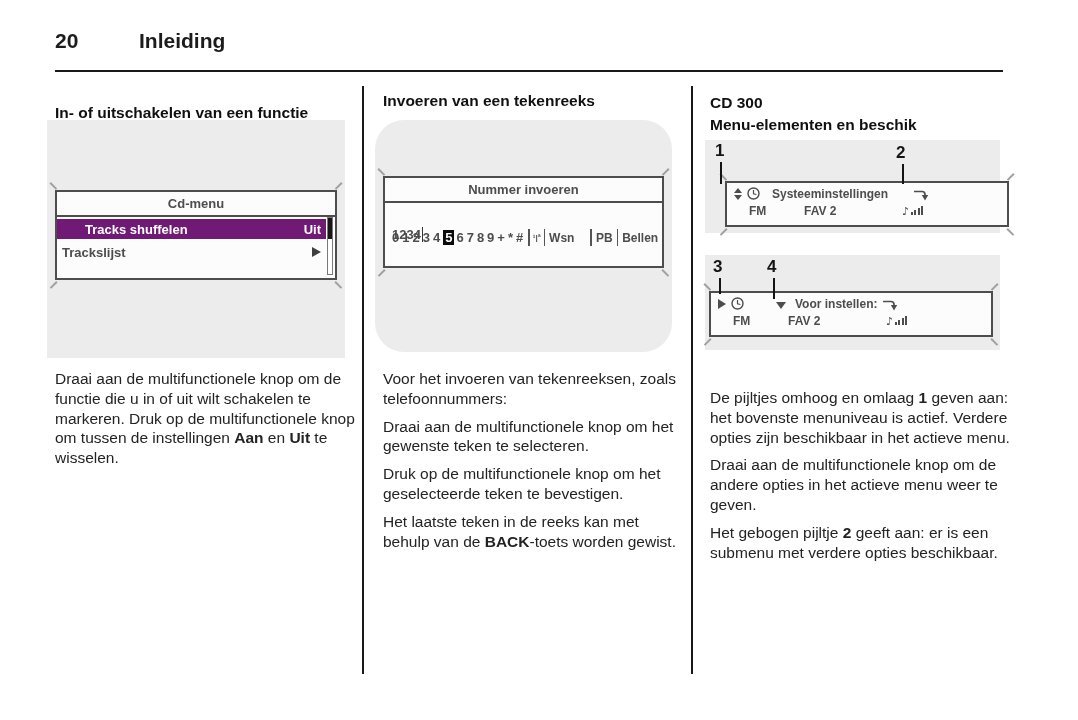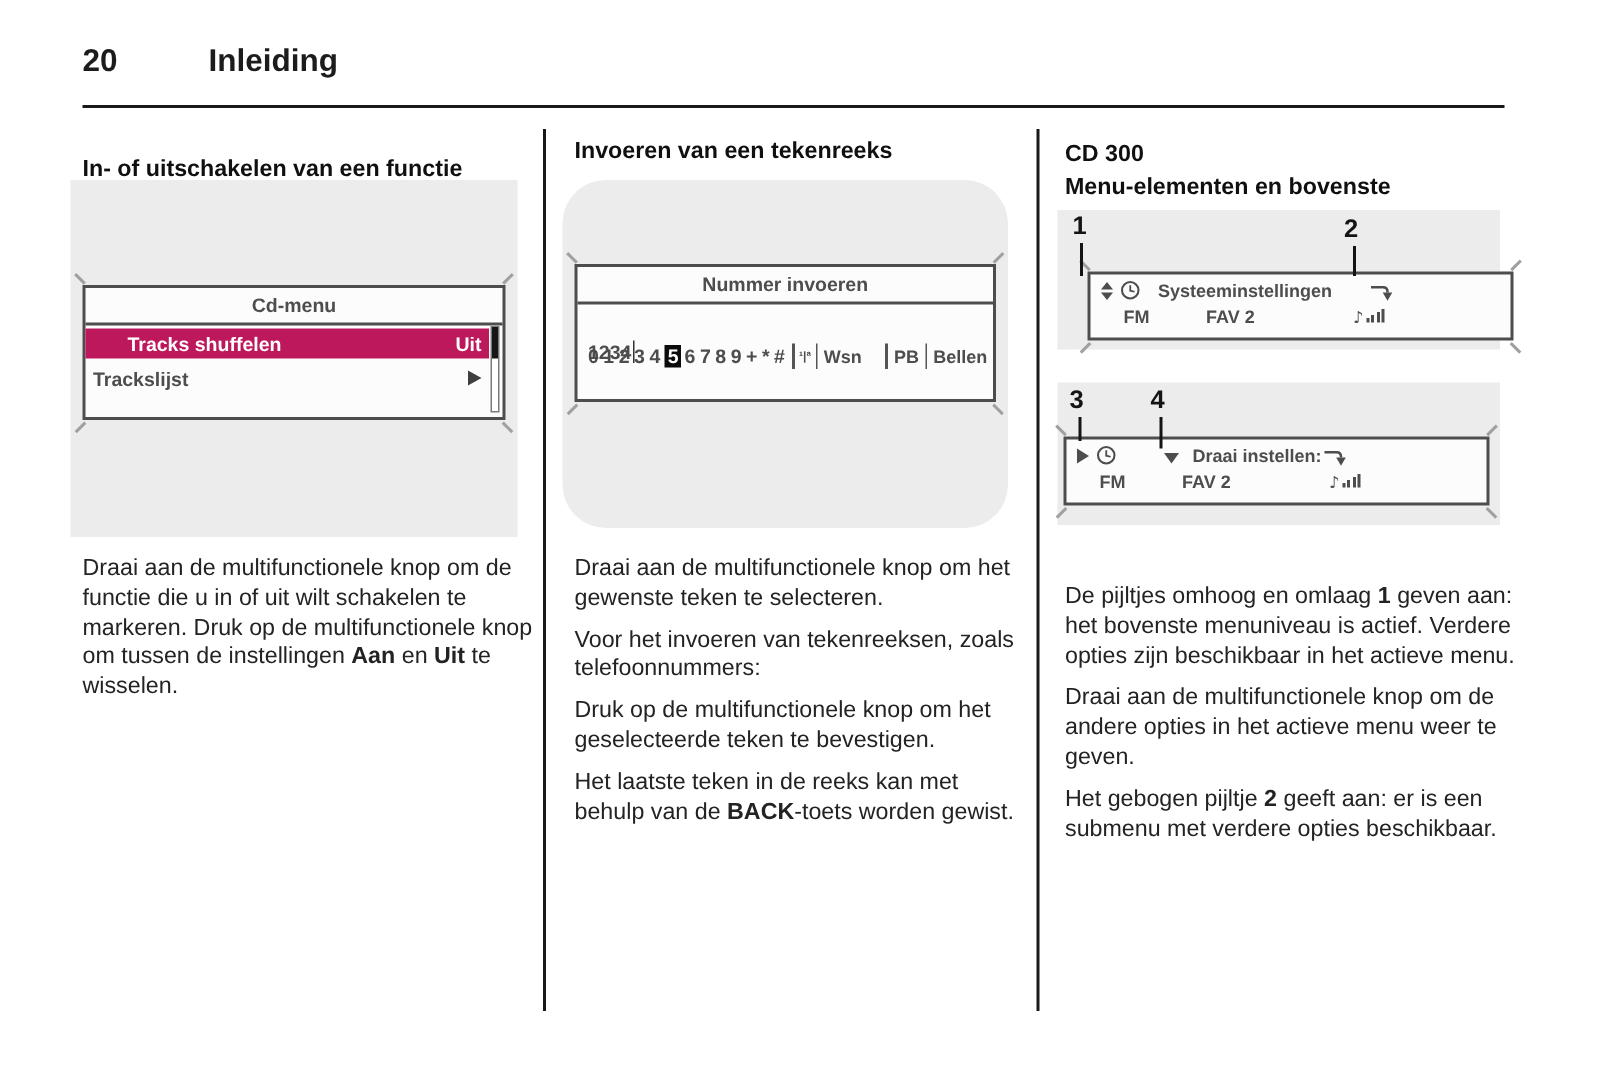--- a/index.html
+++ b/index.html
@@ -41,21 +41,21 @@
   .tl{left:-8px;top:-7px;transform:rotate(45deg);}
   .tr{right:-8px;top:-7px;transform:rotate(-45deg);}
   .bl{left:-8px;bottom:-7px;transform:rotate(-45deg);}
   .br{right:-8px;bottom:-7px;transform:rotate(45deg);}
 
   
   .scr-title{text-align:center;font-size:13px;padding-top:4px;height:19px;}
   .scr-hr{height:2px;background:#4d4d4d;}
   .menu-row{display:flex;justify-content:space-between;align-items:center;
             font-size:13px;height:20px;padding:0 5px;margin:2px 9px 0 0;}
-  .menu-row.selected{background:#be185d;color:#fff;padding-left:28px;}
+  .menu-row.selected{background:#701a75;color:#fff;padding-left:28px;}
   .row2{margin-top:3px;}
   .chev-right{width:0;height:0;border-left:9px solid #3f3f3f;
               border-top:5px solid transparent;border-bottom:5px solid transparent;}
   .scrollbar{position:absolute;right:2px;top:25px;width:4px;height:56px;
              background:#fff;border:1px solid #7a7a7a;}
   .thumb{width:100%;height:21px;background:#161616;}
 
   
   .input-line{font-size:13px;padding:24px 0 0 7px;height:18px;}
   .cursor{display:inline-block;width:1.5px;height:15px;background:#333;
@@ -181,29 +181,29 @@
         <span class="gapflex"></span>
         <span class="vdiv"></span>
         <span class="act">PB</span>
         <span class="vdiv"></span>
         <span class="act">Bellen</span>
       </div>
     </div>
   </div>
 
   <div class="bodytext b2">
+    <p><span>Voor het invoeren van tekenreeksen, zoals telefoonnummers:</span></p>
     <p><span>Draai aan de multifunctionele knop om het gewenste teken te selecteren.</span></p>
-    <p><span>Voor het invoeren van tekenreeksen, zoals telefoonnummers:</span></p>
     <p><span>Druk op de multifunctionele knop om het geselecteerde teken te bevesti­gen.</span></p>
     <p><span>Het laatste teken in de reeks kan met behulp van de </span><b>BACK</b><span>-toets worden gewist.</span></p>
   </div>
 
   <h2 class="h c3h">
     <div>CD 300</div>
-    <div>Menu-elementen en bovenste</div>
+    <div>Menu-elementen en beschik</div>
   </h2>
 
   <div class="fig f3a">
     <span class="callout co1">1</span>
     <span class="callout co2">2</span>
     <div class="stem st1"></div>
     <div class="stem st2"></div>
     <div class="screen s3a">
       <span class="tick tl"></span>
       <span class="tick tr"></span>
@@ -248,21 +248,21 @@
       <span class="tick br"></span>
       <div class="cdrow r1">
         <span class="tri-right"></span>
         <span class="clockpos">
           <svg width="13" height="13" viewBox="0 0 13 13">
               <circle cx="6.5" cy="6.5" r="5.5" fill="none" stroke="#4d4d4d" stroke-width="1.4"></circle>
               <path d="M6.5 3.1 L6.5 6.8 L9.4 7.5" fill="none" stroke="#4d4d4d" stroke-width="1.2"></path>
             </svg>
         </span>
         <span class="dtri"></span>
-        <span class="cdtitle t3b">Draai instellen:</span>
+        <span class="cdtitle t3b">Voor instellen:</span>
         <span class="curve cv3b">
           <svg width="16" height="13" viewBox="0 0 16 13">
               <path d="M1 3.5 H9 Q12 3.5 12 6.5 V7" fill="none" stroke="#4d4d4d" stroke-width="1.7"></path>
               <path d="M8.8 7 L15.2 7 L12 12.5 Z" fill="#4d4d4d"></path>
             </svg>
         </span>
       </div>
       <div class="cdrow r2">
         <span class="band">FM</span>
         <span class="preset">FAV 2</span>

